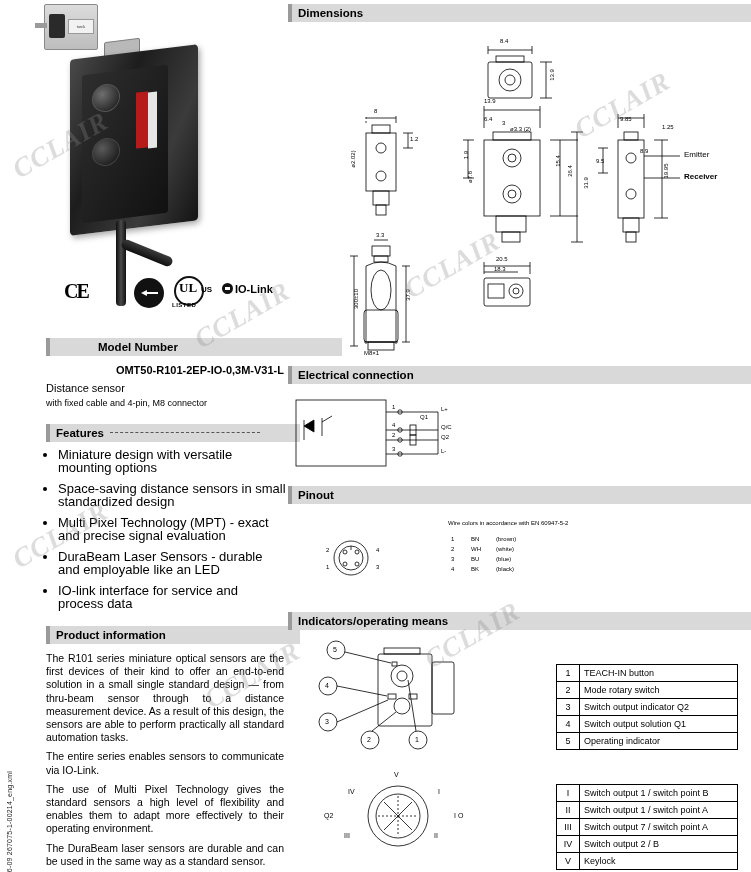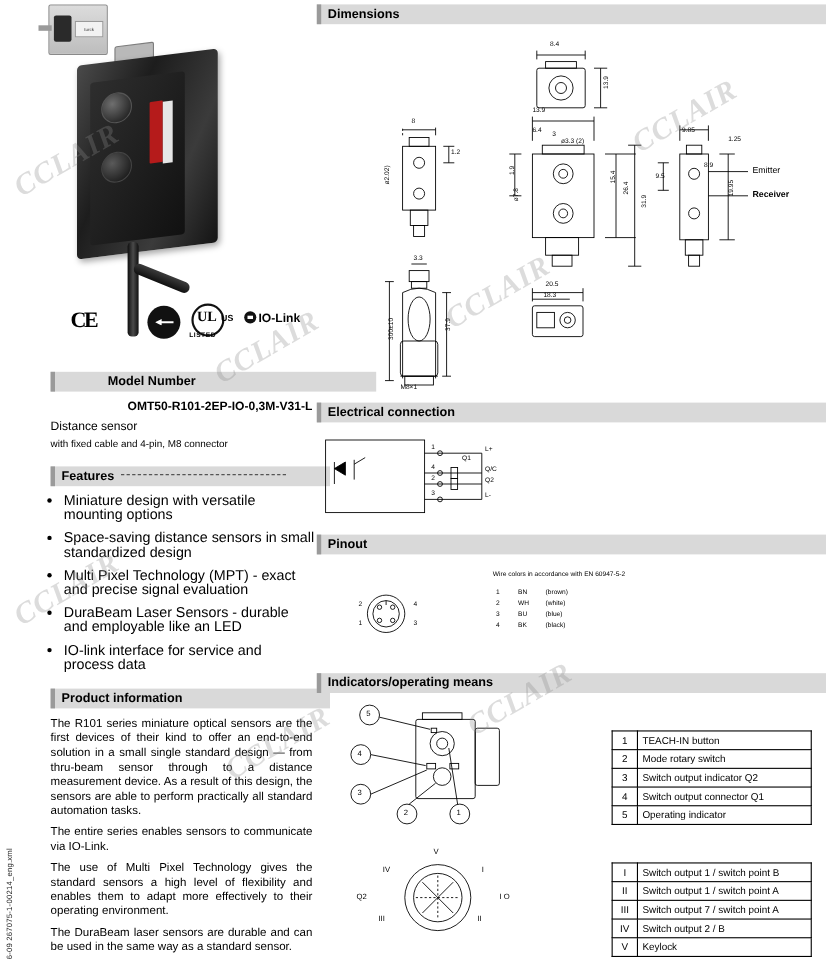--- a/index.html
+++ b/index.html
@@ -468,21 +468,21 @@
         <tr>
           <td class="num">2</td>
           <td>Mode rotary switch</td>
         </tr>
         <tr>
           <td class="num">3</td>
           <td>Switch output indicator Q2</td>
         </tr>
         <tr>
           <td class="num">4</td>
-          <td>Switch output connector Q1</td>
+          <td>Switch output solution Q1</td>
         </tr>
         <tr>
           <td class="num">5</td>
           <td>Operating indicator</td>
         </tr>
       </tbody>
         </table>
 
       <table class="ind" style="position:absolute;left:268px;top:148px;width:182px;">
         <tbody>

